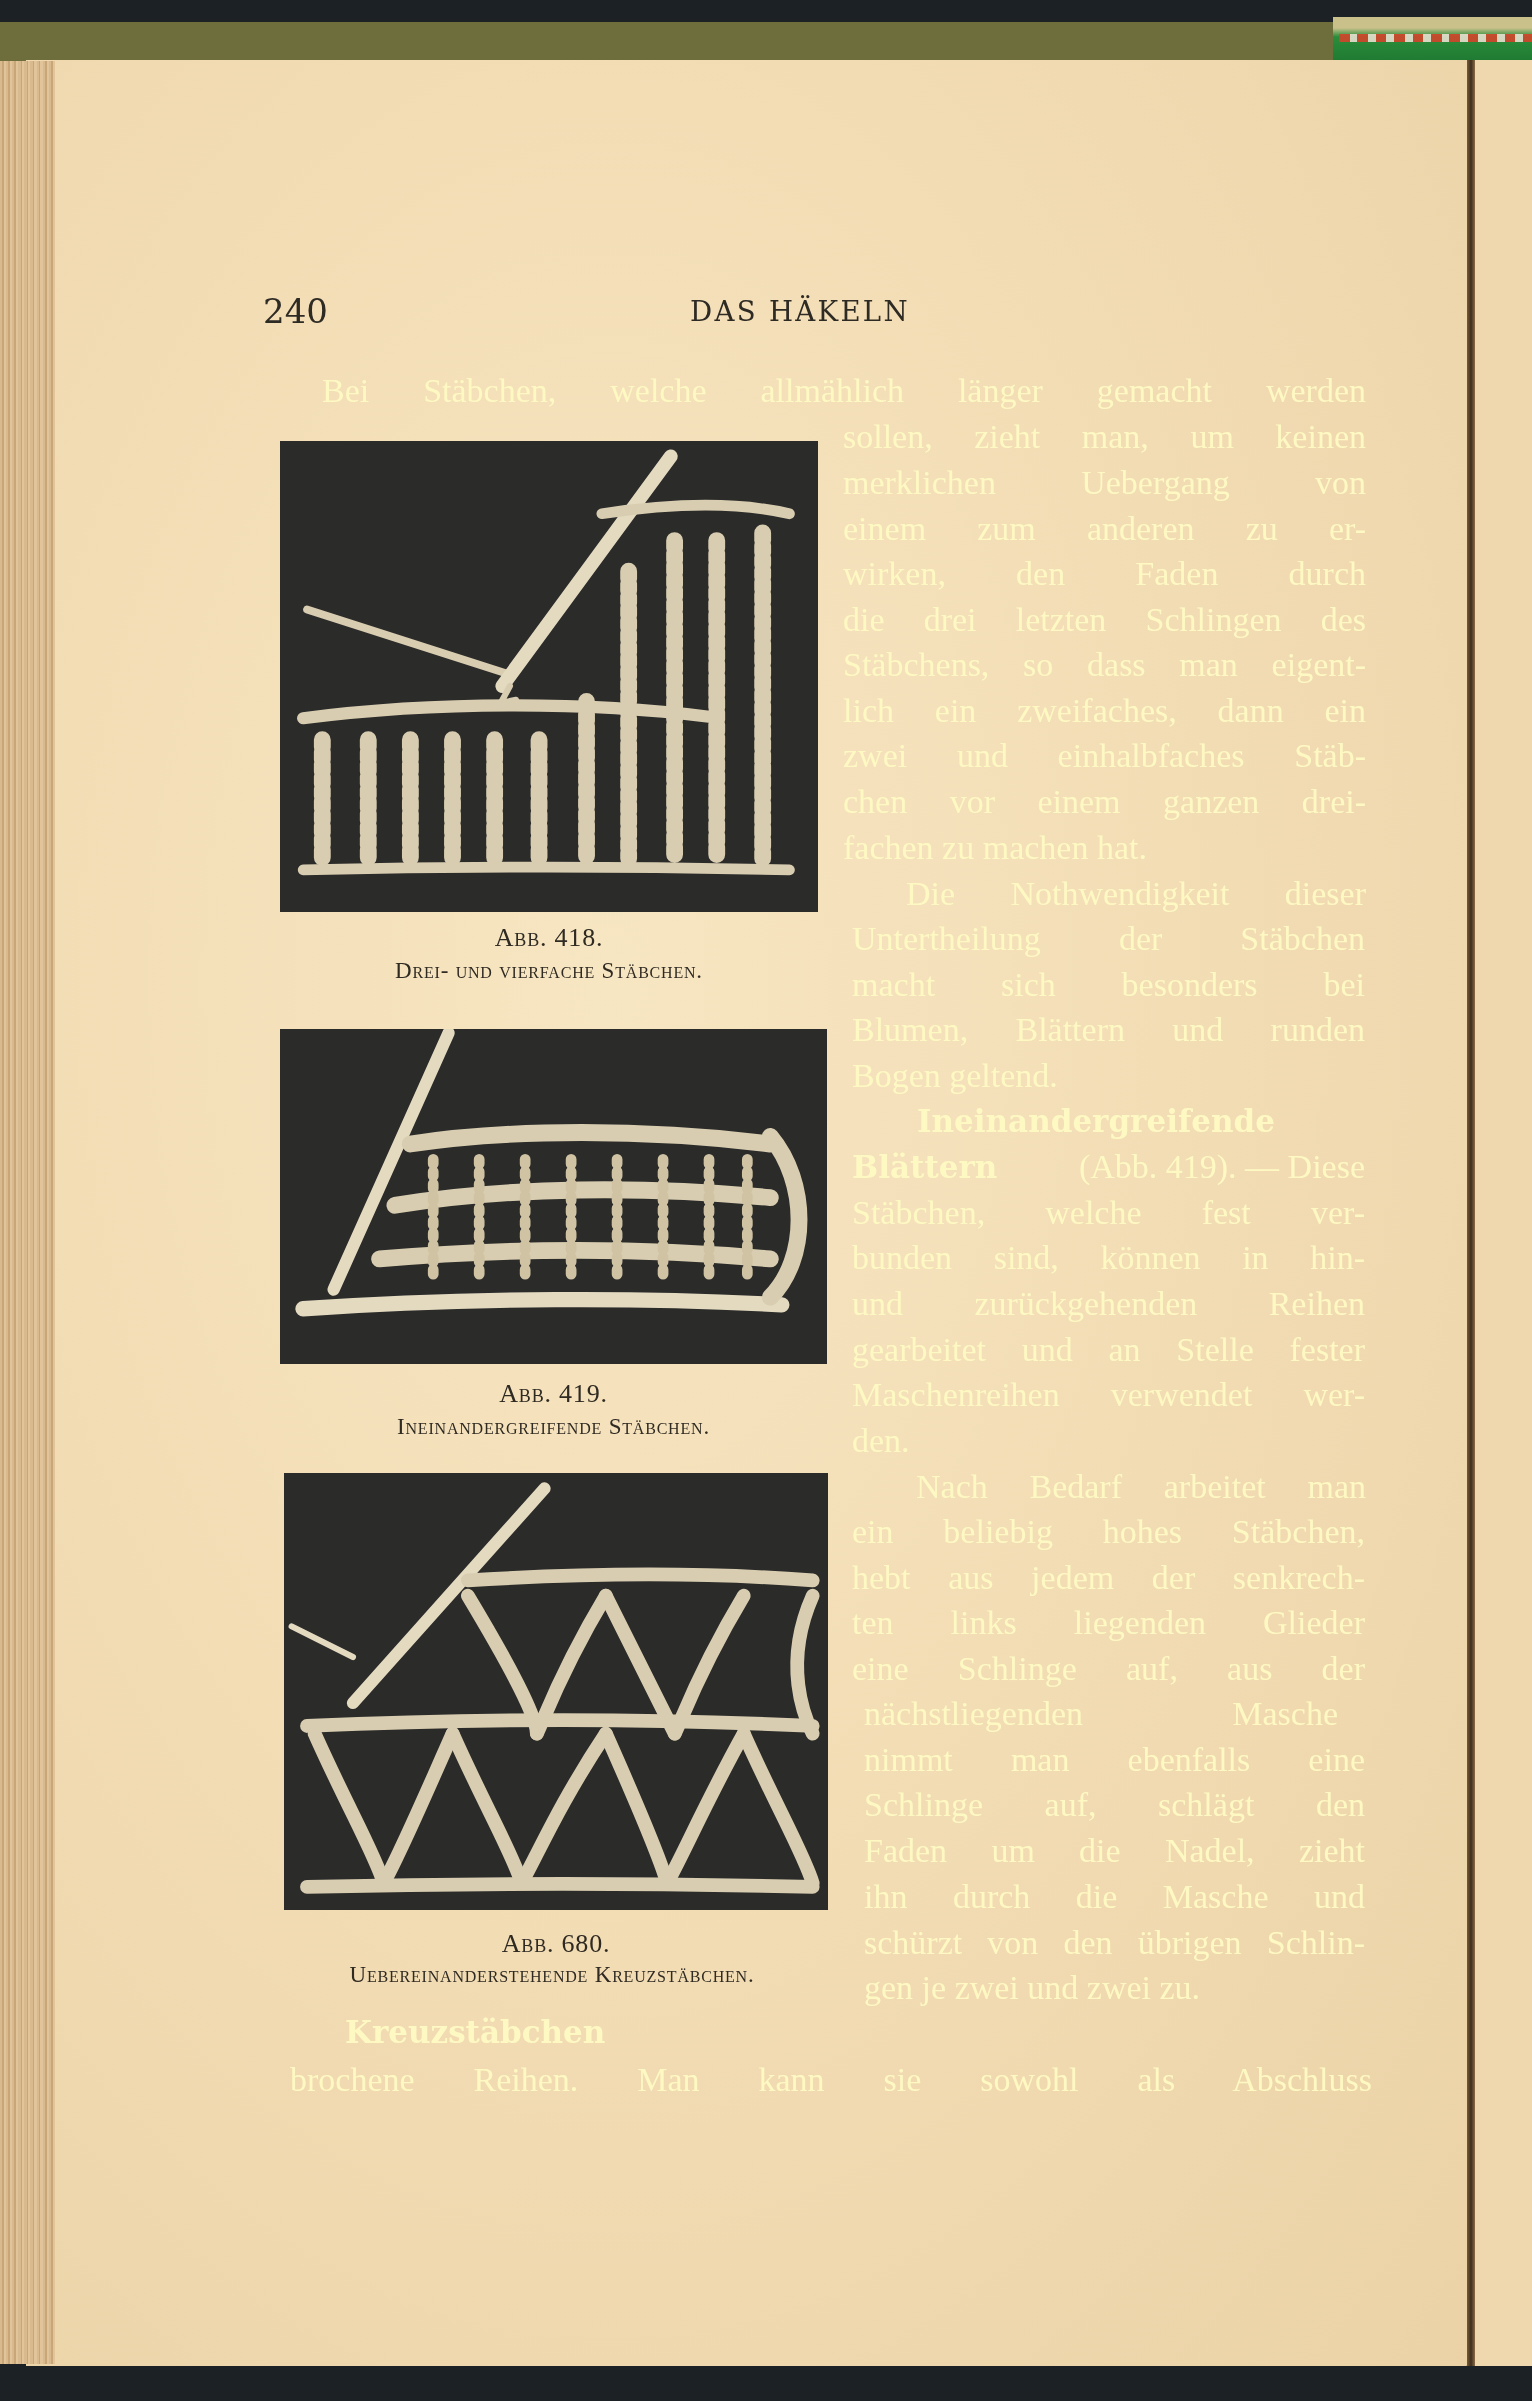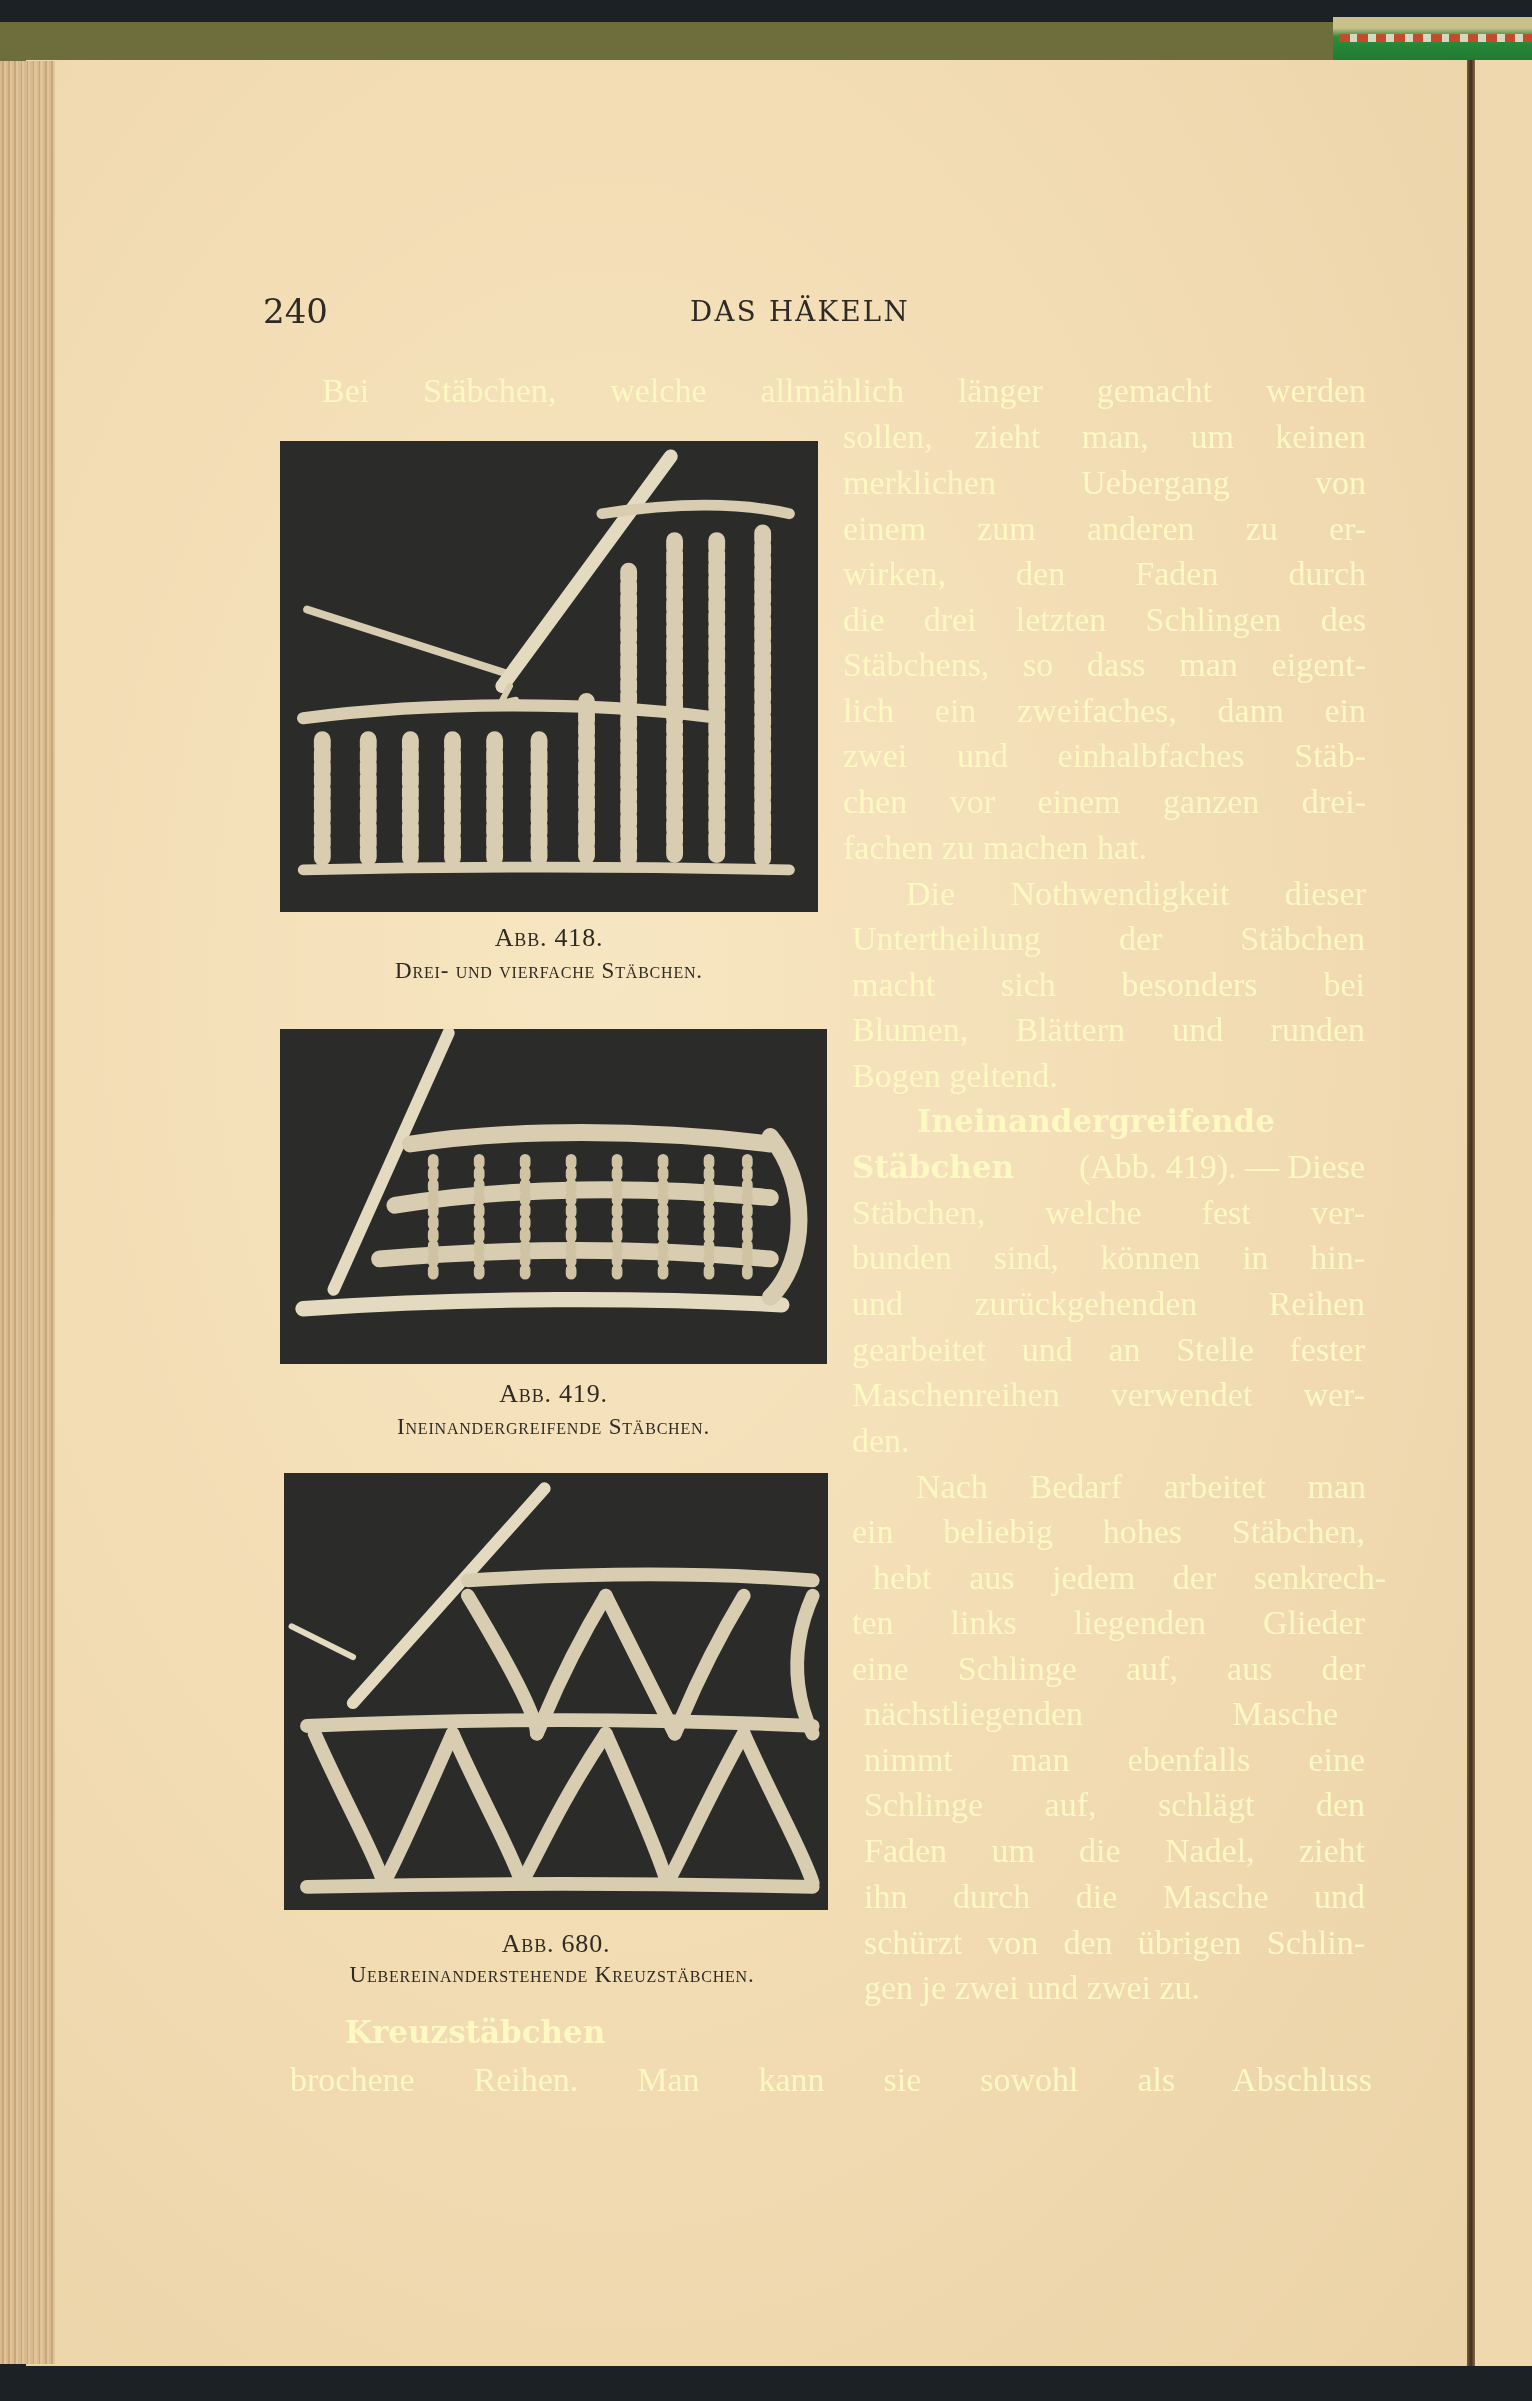--- a/index.html
+++ b/index.html
@@ -151,33 +151,33 @@
 <div class="line" style="left:843px; top:831px;">fachen zu machen hat.</div>
 
 <div class="line justify" style="left:906px; top:877px; width:460px;">Die Nothwendigkeit dieser</div>
 <div class="line justify" style="left:852px; top:922px; width:513px;">Untertheilung der Stäbchen</div>
 <div class="line justify" style="left:852px; top:968px; width:513px;">macht sich besonders bei</div>
 <div class="line justify" style="left:852px; top:1013px; width:513px;">Blumen, Blättern und runden</div>
 <div class="line" style="left:852px; top:1059px;">Bogen geltend.</div>
 
 <div class="line bold" style="left:917px; top:1106px;">Ineinandergreifende</div>
 <div style="position:absolute; left:852px; top:1150px; width:513px; display:flex; justify-content:space-between; align-items:baseline;">
-  <span class="line bold" style="position:static;">Stäbchen</span>
+  <span class="line bold" style="position:static;">Blättern</span>
   <span class="line" style="position:static;">(Abb. 419). — Diese</span>
 </div>
 <div class="line justify" style="left:852px; top:1196px; width:513px;">Stäbchen, welche fest ver-</div>
 <div class="line justify" style="left:852px; top:1241px; width:513px;">bunden sind, können in hin-</div>
 <div class="line justify" style="left:852px; top:1287px; width:513px;">und zurückgehenden Reihen</div>
 <div class="line justify" style="left:852px; top:1333px; width:513px;">gearbeitet und an Stelle fester</div>
 <div class="line justify" style="left:852px; top:1378px; width:513px;">Maschenreihen verwendet wer-</div>
 <div class="line" style="left:852px; top:1424px;">den.</div>
 
 <div class="line justify" style="left:916px; top:1470px; width:450px;">Nach Bedarf arbeitet man</div>
 <div class="line justify" style="left:852px; top:1515px; width:513px;">ein beliebig hohes Stäbchen,</div>
-<div class="line justify" style="left:873px; top:1561px; width:513px;">hebt aus jedem der senkrech-</div>
+<div class="line justify" style="left:852px; top:1561px; width:513px;">hebt aus jedem der senkrech-</div>
 <div class="line justify" style="left:852px; top:1606px; width:513px;">ten links liegenden Glieder</div>
 <div class="line justify" style="left:852px; top:1652px; width:513px;">eine Schlinge auf, aus der</div>
 <div class="line justify" style="left:864px; top:1697px; width:474px;">nächstliegenden Masche</div>
 <div class="line justify" style="left:864px; top:1743px; width:501px;">nimmt man ebenfalls eine</div>
 <div class="line justify" style="left:864px; top:1788px; width:501px;">Schlinge auf, schlägt den</div>
 <div class="line justify" style="left:864px; top:1834px; width:501px;">Faden um die Nadel, zieht</div>
 <div class="line justify" style="left:864px; top:1880px; width:501px;">ihn durch die Masche und</div>
 <div class="line justify" style="left:864px; top:1926px; width:501px;">schürzt von den übrigen Schlin-</div>
 <div class="line" style="left:864px; top:1971px;">gen je zwei und zwei zu.</div>
 

